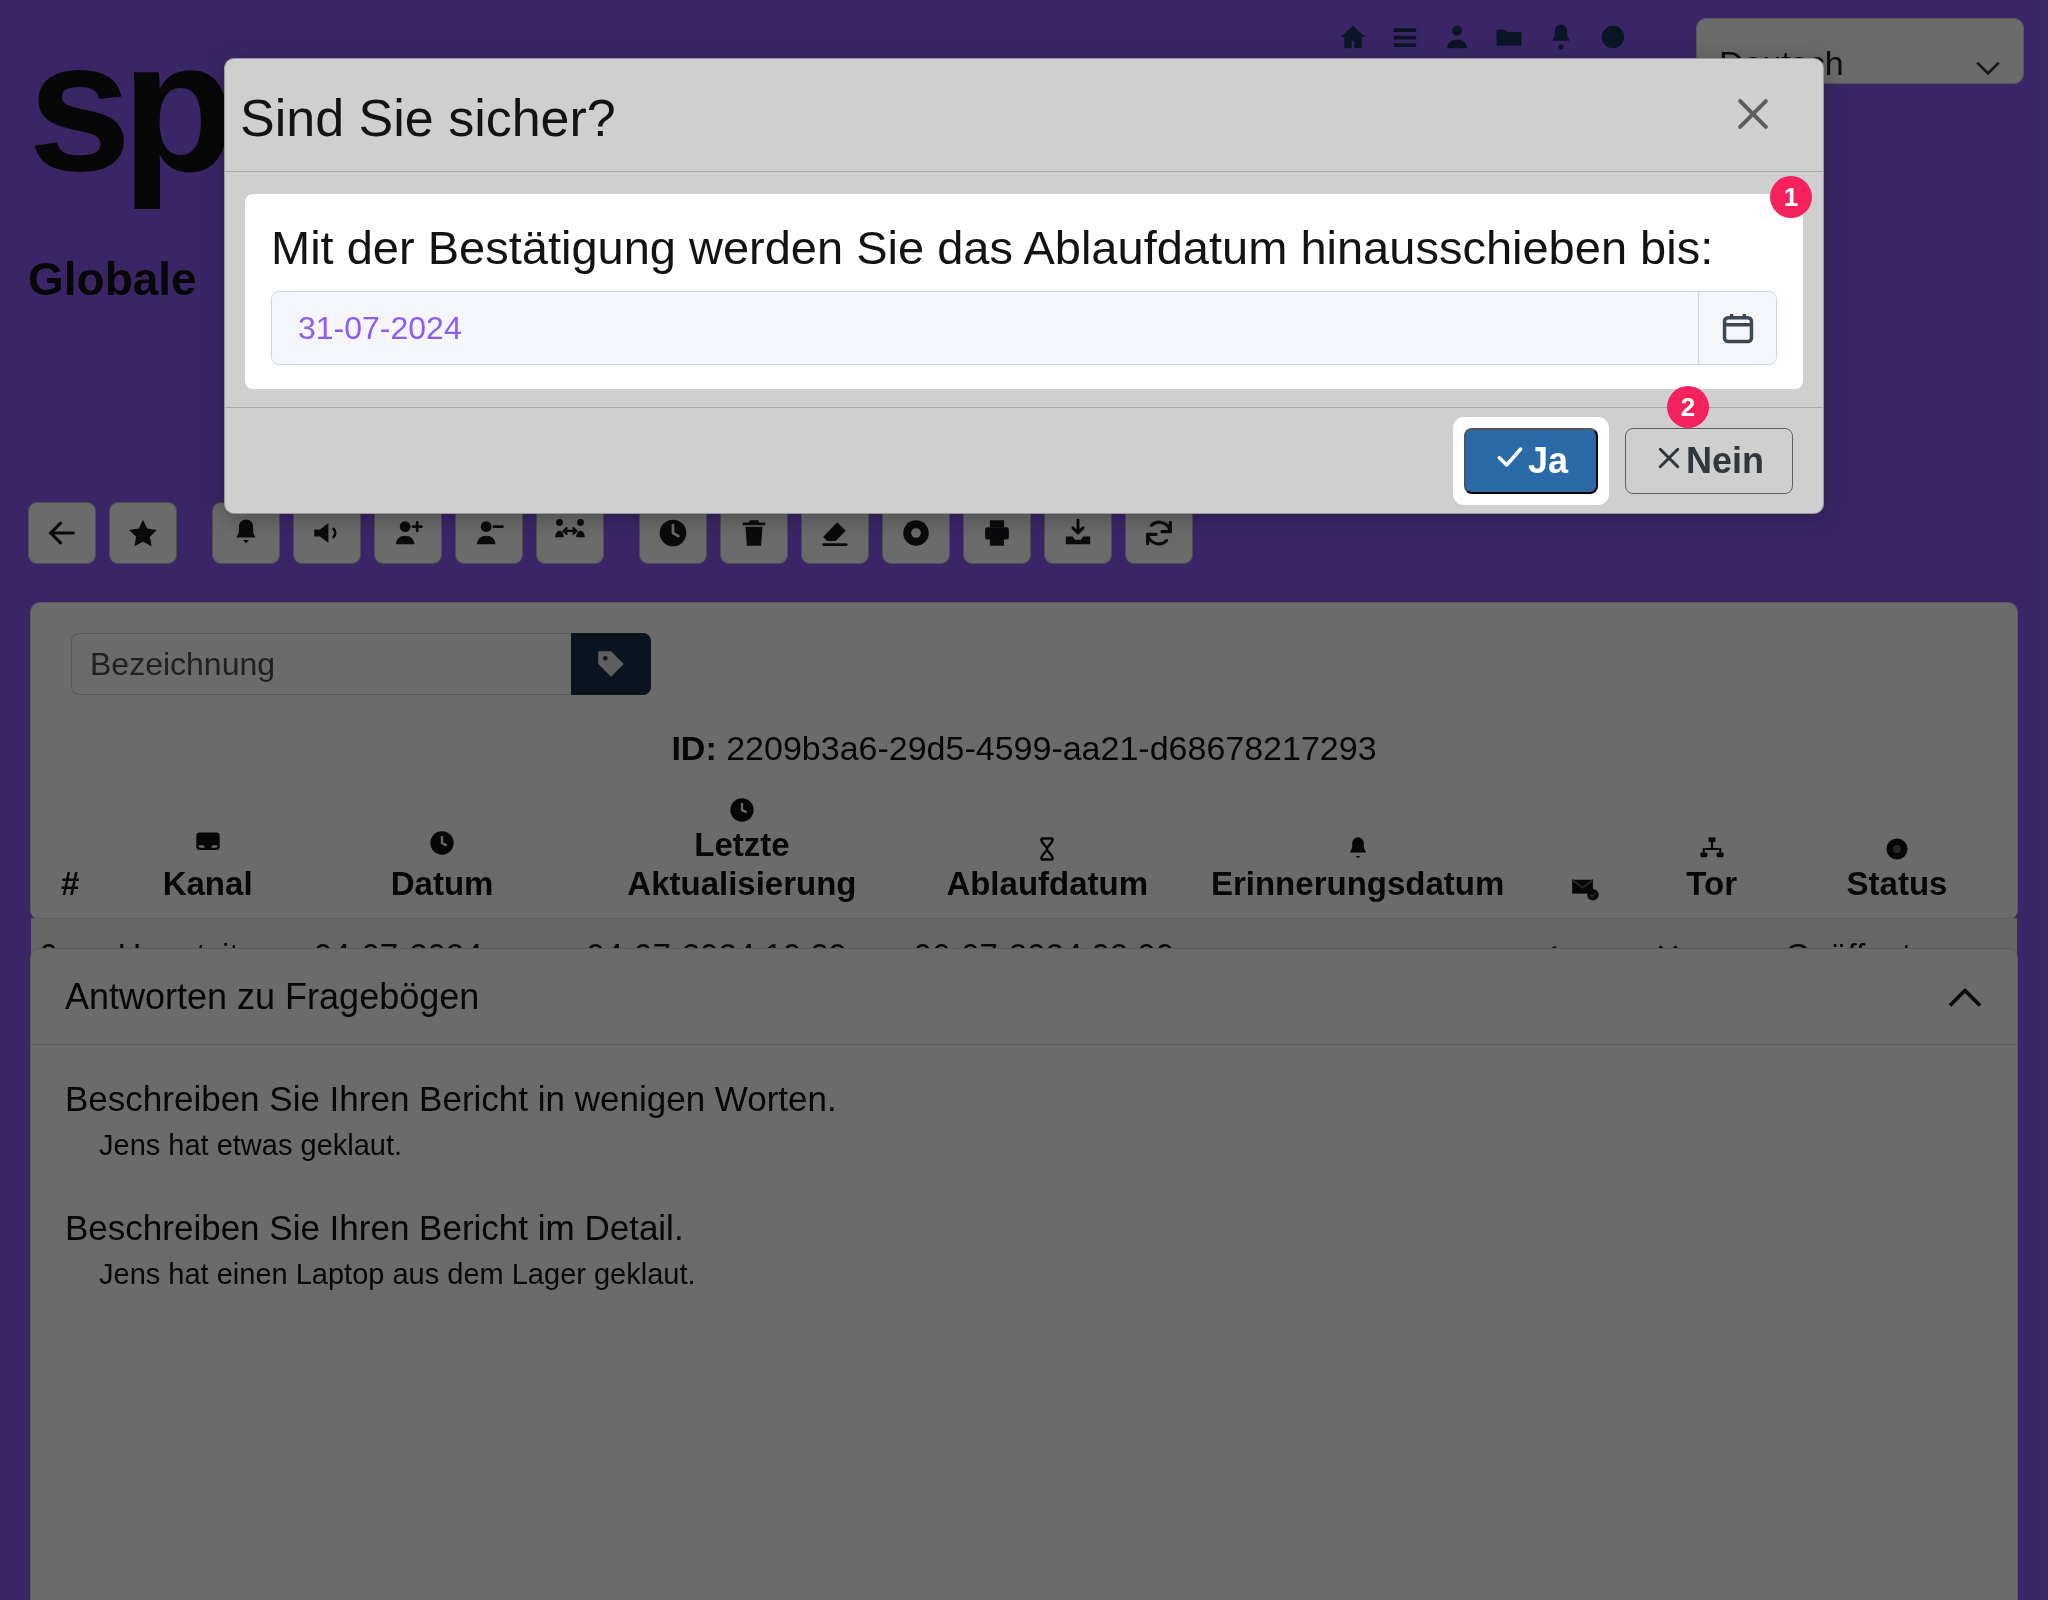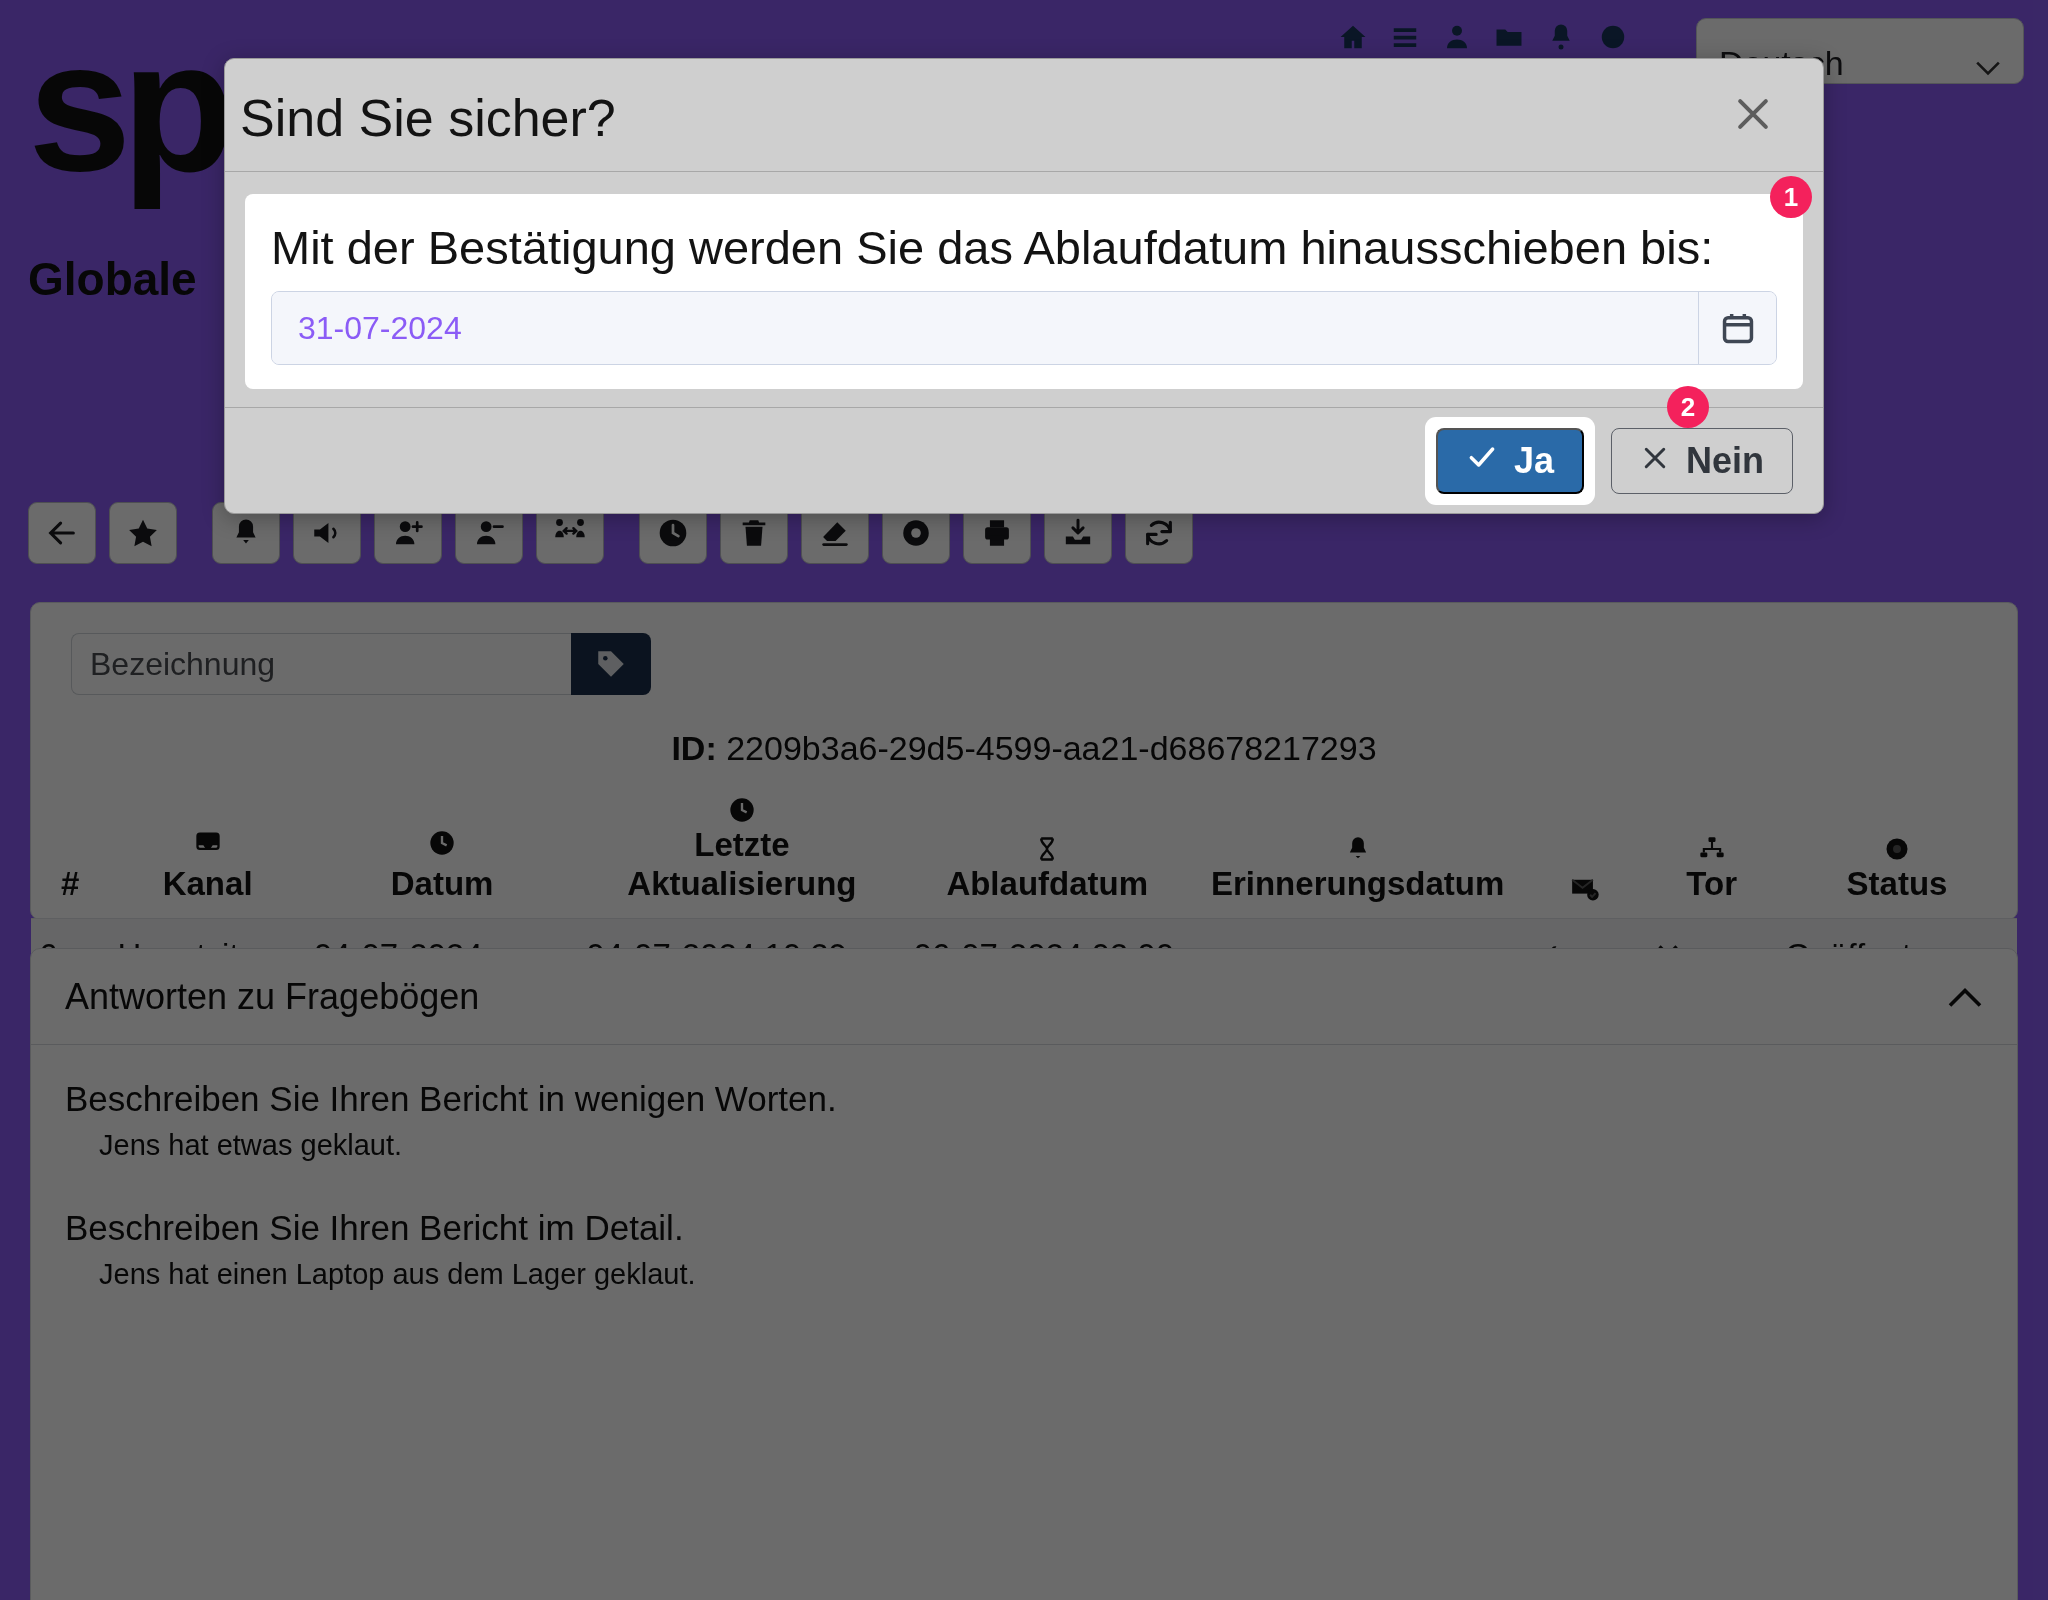--- a/index.html
+++ b/index.html
@@ -241,21 +241,21 @@
     padding: 0 30px 0 0;
     gap: 16px;
     position: relative;
   }
   .focus-wrap {
     background: #ffffff;
     border-radius: 11px;
     padding: 11px;
   }
   .btn {
-    display: inline-flex; align-items: center; gap: 16px;
+    display: inline-flex; align-items: center; gap: 2px;
     height: 66px;
     padding: 0 28px;
     border-radius: 8px;
     font-size: 36px;
     font-weight: 700;
   }
   .btn-yes { background: #2a6aa8; color: #fff; }
   .btn-no { background: transparent; color: #31363d; border: 1px solid #5c6068; }
 
   .badge {

